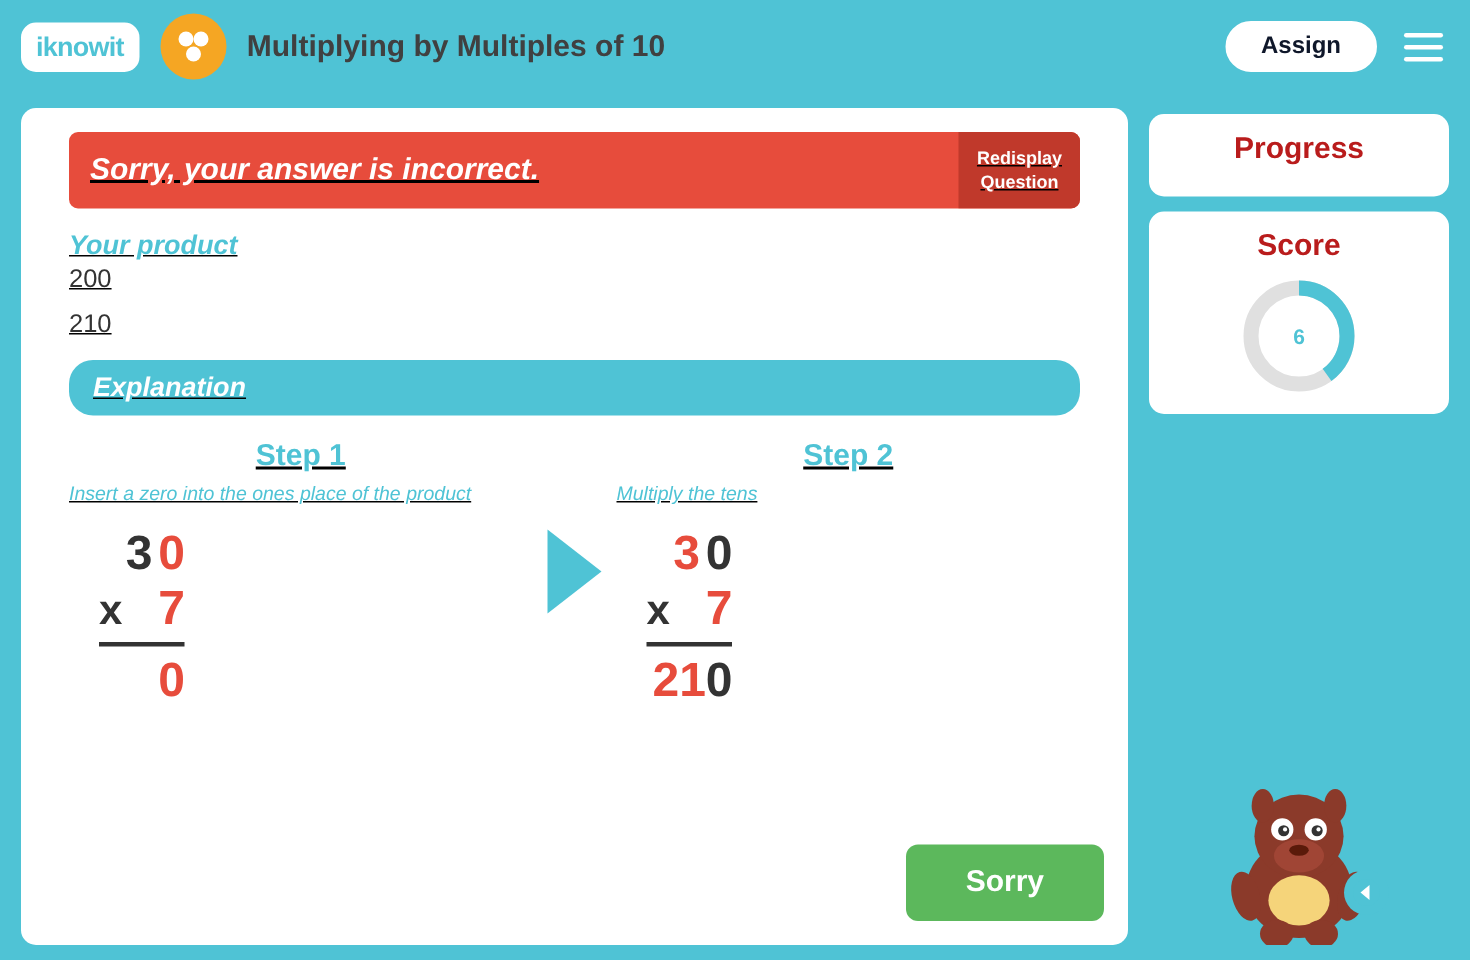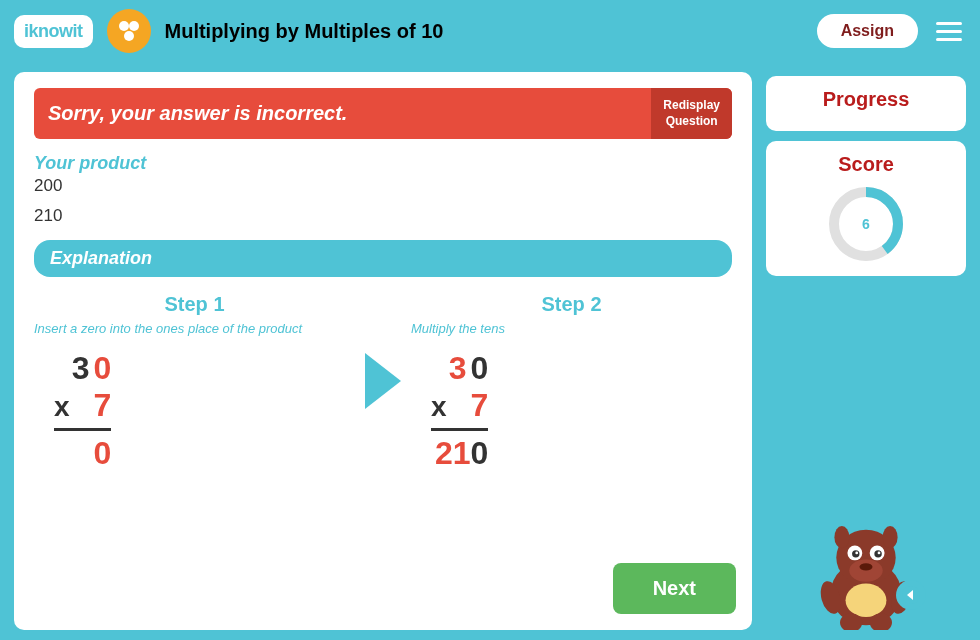--- a/index.html
+++ b/index.html
@@ -34,28 +34,28 @@
       width: 44px;
       height: 44px;
       background: #f5a623;
       border-radius: 50%;
       display: flex;
       align-items: center;
       justify-content: center;
     }
     .logo-icon svg { width: 28px; height: 28px; }
     .header-title {
-      color: #000000;
+      color: #404040;
       font-size: 20px;
       font-weight: bold;
       flex: 1;
     }
     .assign-btn {
       background: white;
-      color: #7f1d1d;
+      color: #0f172a;
       border: 2px solid white;
       border-radius: 20px;
       padding: 6px 22px;
       font-size: 16px;
       font-weight: bold;
       cursor: pointer;
     }
     .hamburger-btn {
       background: none;
       border: none;
@@ -79,23 +79,24 @@
       gap: 0;
       padding: 10px 14px;
       height: calc(640px - 62px);
     }
 
     
     .left-panel {
       flex: 1;
       background: white;
       border-radius: 10px;
-      padding: 16px 20px;
+      padding: 16px 32px;
       position: relative;
       margin-right: 14px;
+      text-decoration: underline;
     }
 
     
     .incorrect-banner {
       display: flex;
       align-items: center;
       background: #e74c3c;
       border-radius: 6px;
       margin-bottom: 14px;
       overflow: hidden;
@@ -402,21 +403,21 @@
           <div class="math-result">
             <span class="num-red">2</span>
             <span class="num-red">1</span>
             <span class="num-black">0</span>
           </div>
         </div>
       </div>
 
     </div>
 
-    <button class="next-btn">Next</button>
+    <button class="next-btn">Sorry</button>
 
   </div>
 
   <div class="right-panel">
 
     <div class="progress-section">
       <div class="section-label">Progress</div>
     </div>
 
     <div class="progress-section">

